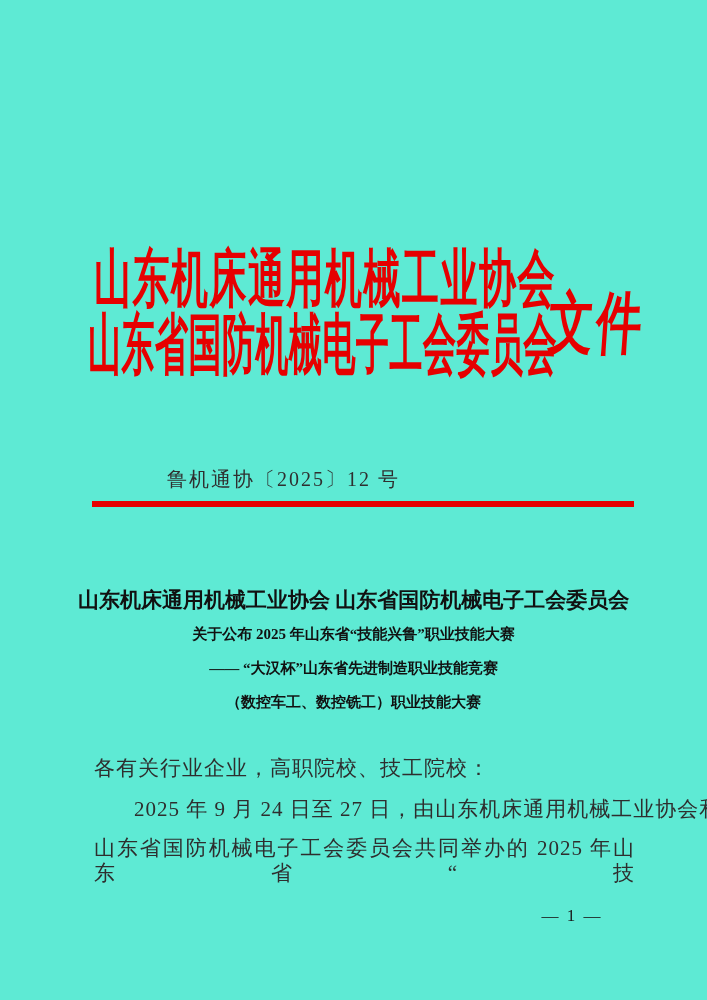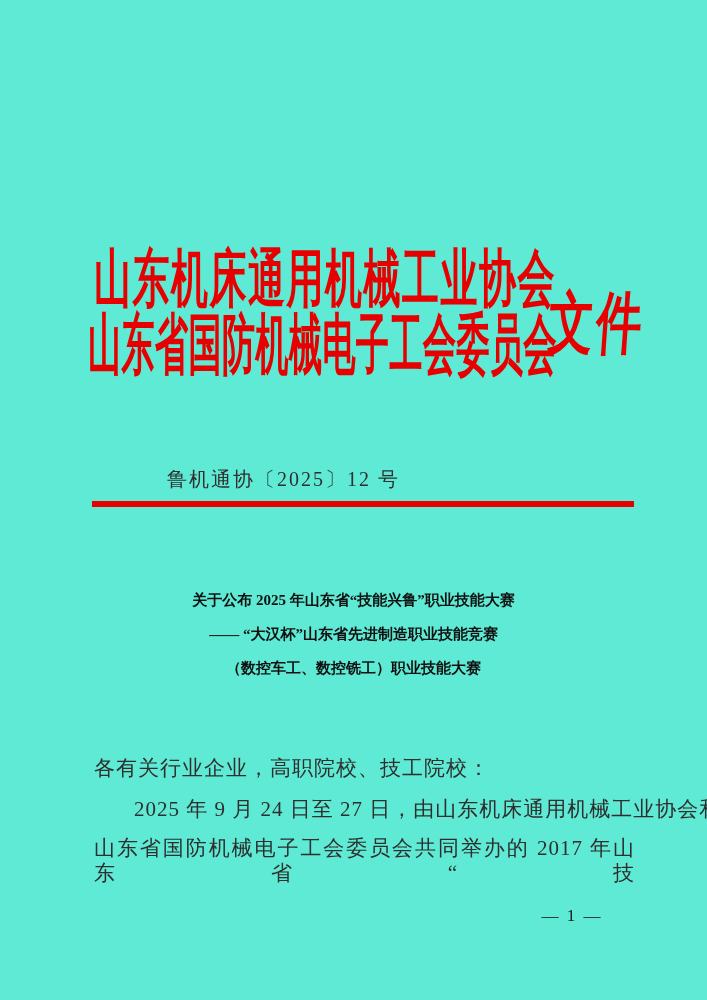--- a/index.html
+++ b/index.html
@@ -128,24 +128,25 @@
     <div class="org-line org-line1">山东机床通用机械工业协会</div>
     <div class="org-line org-line2">山东省国防机械电子工会委员会</div>
     <div class="doc-word">文件</div>
   </div>
 
   <div class="doc-number">鲁机通协〔2025〕12 号</div>
 
   <div class="red-rule"></div>
 
   <div class="title-block">
+    <div class="title-line title-line-1">山东机床通用机械工业协会 山东省国防机械电子工会委员会</div>
     <div class="title-line title-line-2">关于公布 2025 年山东省“技能兴鲁”职业技能大赛</div>
     <div class="title-line title-line-3">—— “大汉杯”山东省先进制造职业技能竞赛</div>
     <div class="title-line title-line-4">（数控车工、数控铣工）职业技能大赛</div>
   </div>
 
   <div class="body-line salutation">各有关行业企业，高职院校、技工院校：</div>
   <div class="body-line body-line-1">2025 年 9 月 24 日至 27 日，由山东机床通用机械工业协会和</div>
-  <div class="body-line body-line-2">山东省国防机械电子工会委员会共同举办的 2017 年山东省“技</div>
+  <div class="body-line body-line-2">山东省国防机械电子工会委员会共同举办的 2025 年山东省“技</div>
 
   <div class="page-number">— 1 —</div>
 
 </div>
 
 </body></html>

